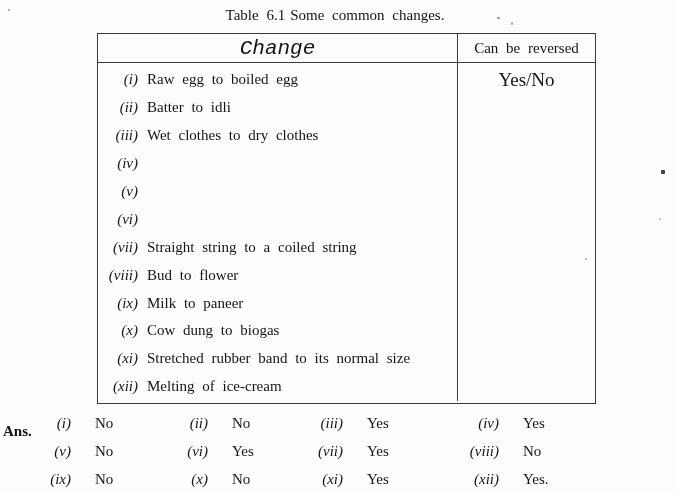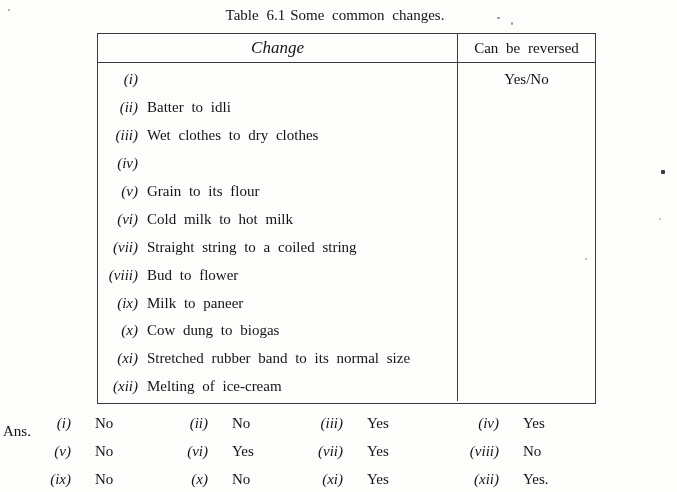--- a/index.html
+++ b/index.html
@@ -32,21 +32,21 @@
   }
   .thead {
     display: flex;
     height: 29px;
     border-bottom: 1.9px solid #3a3a3a;
   }
   .thead .hc1 {
     width: 360px;
     border-right: 1.5px solid #3a3a3a;
     display: flex; align-items: center; justify-content: center;
-    font-style: italic; font-size: 17px; word-spacing: 4px;
+    font-style: italic; font-size: 21px; word-spacing: 4px; font-family: Liberation Mono, monospace;
   }
   .thead .hc2 {
     flex: 1;
     display: flex; align-items: center; justify-content: center;
     font-size: 15px; word-spacing: 4px;
   }
   .tbody { display: flex; height: 338px; }
   .col-change {
     width: 360px;
     border-right: 1.5px solid #3a3a3a;
@@ -61,31 +61,31 @@
   .trow .num {
     width: 40px; flex: none;
     text-align: right;
     font-style: italic;
   }
   .trow .txt { margin-left: 9px; }
   .col-reversed { flex: 1; padding-top: 3px; }
   .yesno {
     height: 27.9px;
     display: flex; align-items: center; justify-content: center;
-    font-size: 15px;
+    font-size: 19px;
   }
 
   
   .answers {
     position: absolute;
     left: 3px; top: 410px; width: 670px;
     font-size: 15px;
   }
   .ans-row { display: flex; height: 27.7px; align-items: center; white-space: nowrap; }
-  .ans-label { width: 40px; font-weight: normal; flex: none; margin-top: 16px; }
+  .ans-label { width: 40px; font-weight: bold; flex: none; margin-top: 16px; }
   .acell { display: flex; flex: none; }
   .acell .num { text-align: right; font-style: italic; flex: none; }
   .acell .val { margin-left: 24px; }
   .acell.c1 { width: 129px; } .acell.c1 .num { width: 28px; }
   .acell.c2 { width: 133px; } .acell.c2 .num { width: 36px; }
   .acell.c3 { width: 152px; } .acell.c3 .num { width: 38px; }
   .acell.c4 { }              .acell.c4 .num { width: 42px; }
 
   
   .speck { position: absolute; background: #777; border-radius: 50%; }
@@ -105,39 +105,38 @@
 
 <div class="ctable">
   <div class="thead">
     <div class="hc1">Change</div>
     <div class="hc2">Can be reversed</div>
   </div>
   <div class="tbody">
     <div class="col-change">
       <div class="trow">
         <span class="num">(i)</span>
+        <span class="txt">Raw egg to boiled egg</span>
       </div>
       <div class="trow">
         <span class="num">(ii)</span>
         <span class="txt">Batter to idli</span>
       </div>
       <div class="trow">
         <span class="num">(iii)</span>
         <span class="txt">Wet clothes to dry clothes</span>
       </div>
       <div class="trow">
         <span class="num">(iv)</span>
       </div>
       <div class="trow">
         <span class="num">(v)</span>
-        <span class="txt">Grain to its flour</span>
       </div>
       <div class="trow">
         <span class="num">(vi)</span>
-        <span class="txt">Cold milk to hot milk</span>
       </div>
       <div class="trow">
         <span class="num">(vii)</span>
         <span class="txt">Straight string to a coiled string</span>
       </div>
       <div class="trow">
         <span class="num">(viii)</span>
         <span class="txt">Bud to flower</span>
       </div>
       <div class="trow">

